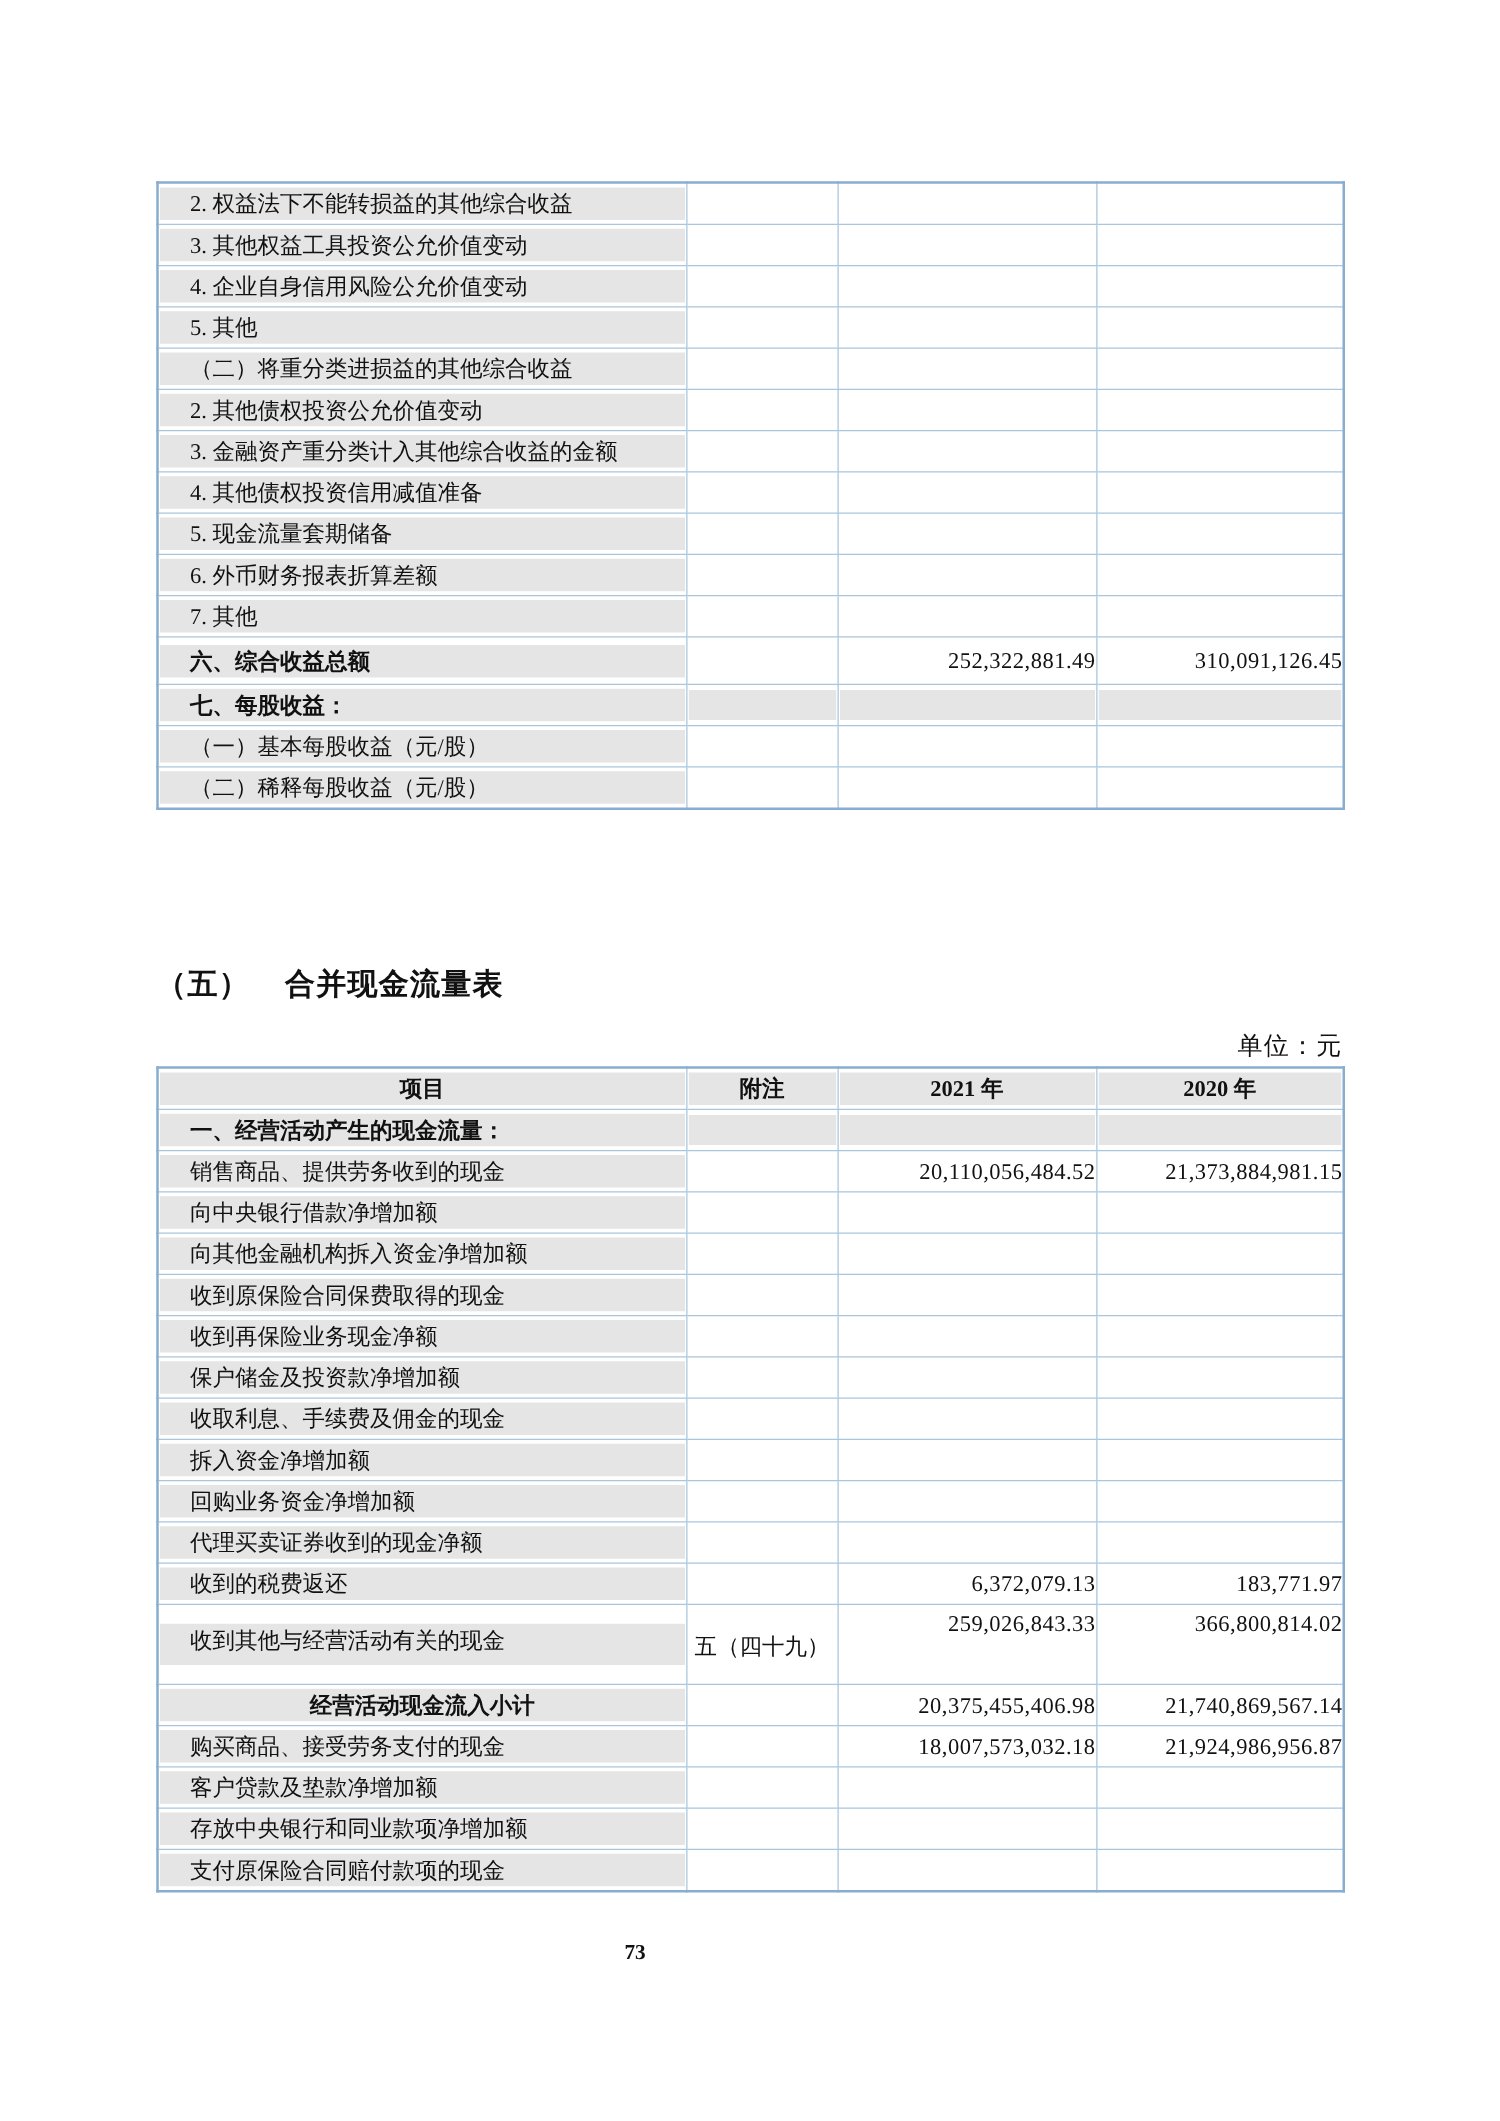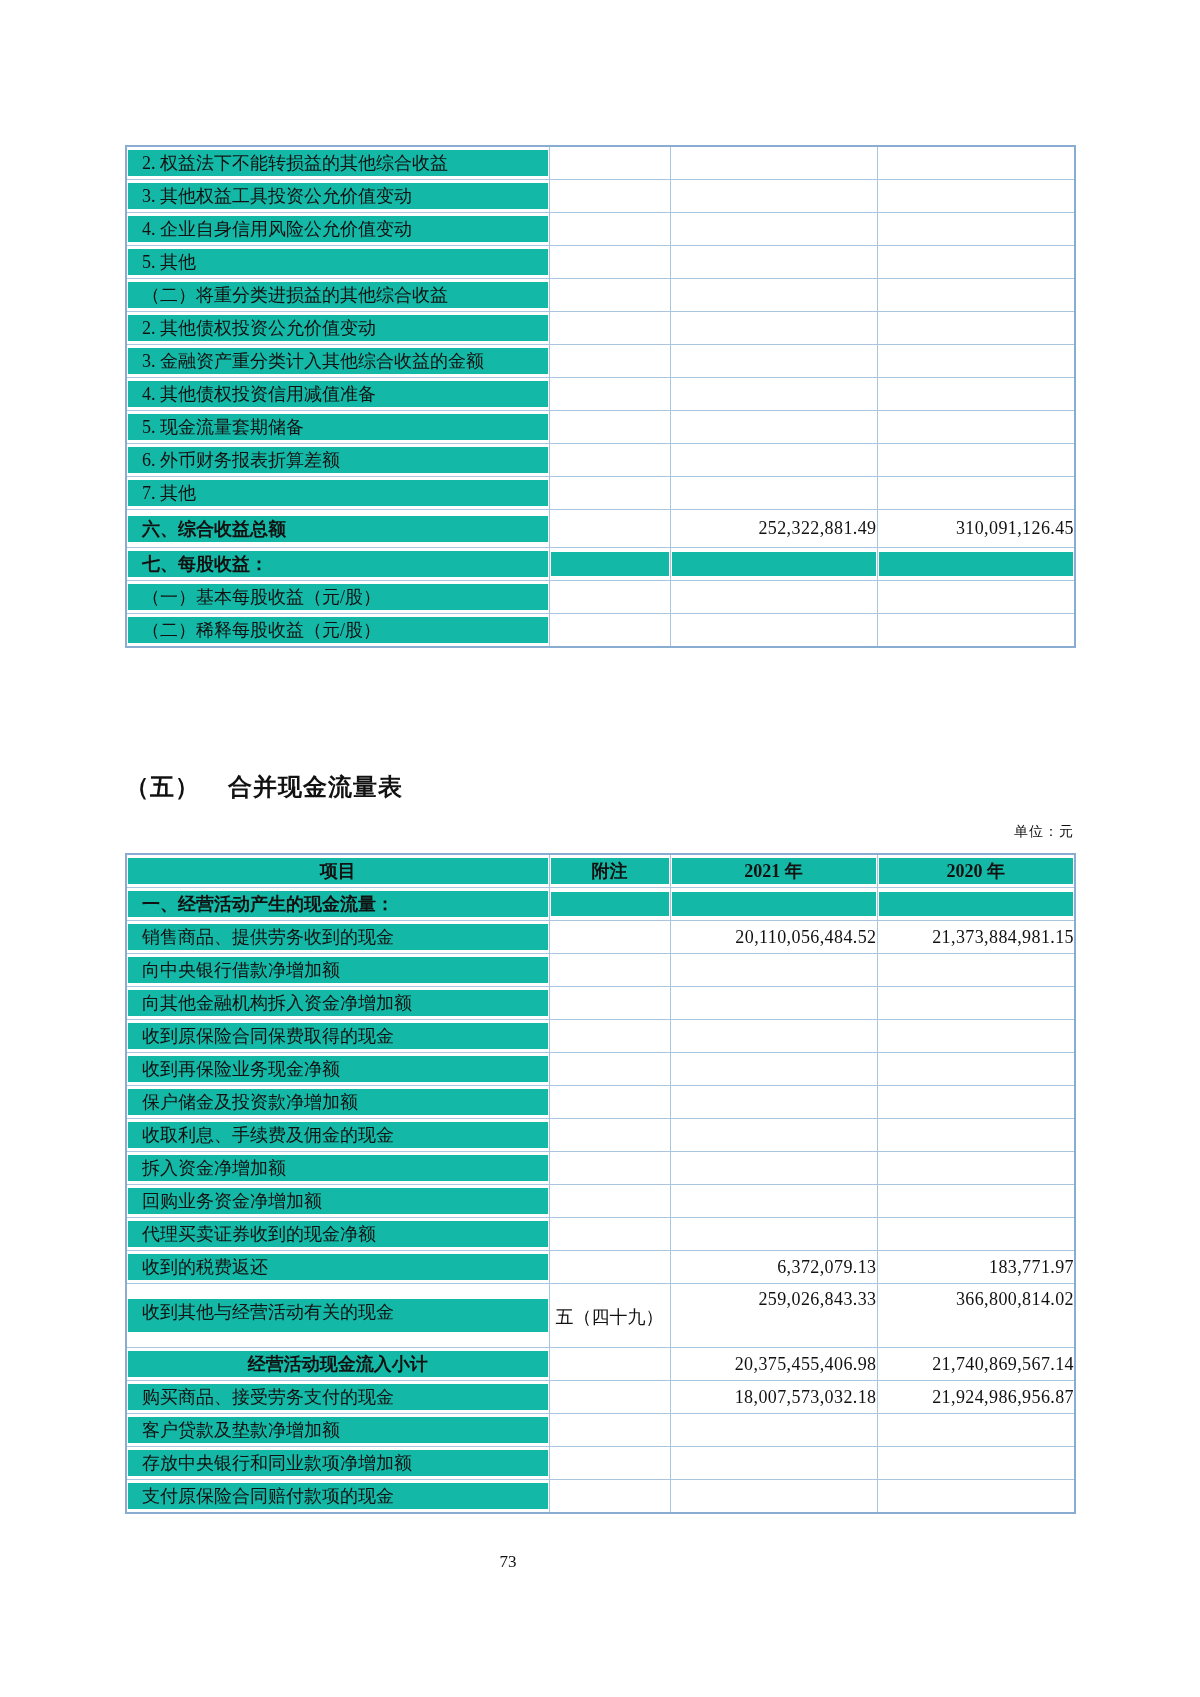--- a/index.html
+++ b/index.html
@@ -22,26 +22,26 @@
   }
   table.fin td{
     border:1.5px solid #a9c6de;
     padding:0;
     font-size:18px;
     vertical-align:middle;
     overflow:hidden;
   }
   
   .shade{
-    background:#14b8a6;
+    background:#e5e5e5;
     margin:3px 1px;
     min-height:24px;
     display:flex;
     align-items:center;
-    padding:1px 14px;
+    padding:1px 24px;
     box-sizing:border-box;
     height:calc(100% - 6px);
   }
   tr.r-item,tr.r-section,tr.r-subtotal{height:32px;}
   tr.r-total{height:38px;}
   tr.r-tall{height:64px;}
   tr.r-header{height:33px;margin-top:44px;}
   .bold{font-weight:bold;}
   .cen{justify-content:center;text-align:center;}
   td.c-note{text-align:center;padding:2px 15px;}
@@ -57,30 +57,31 @@
     font-weight:bold;
     letter-spacing:1px;
   }
   .section-title .gap{display:inline-block;width:28px;}
   .unit-label{
     position:absolute;
     top:823px;
     left:0;
     width:1074px;
     text-align:right;
-    font-size:14px;
+    font-size:20px;
     letter-spacing:1px;
   }
   .page-number{
     position:absolute;
     top:1552px;
     left:0;
     width:1016px;
     text-align:center;
     font-size:17px;
+    font-weight:bold;
   }
 </style>
 </head>
 <body>
 
 <div class="page">
 
   <table class="fin" id="income-table" style="top:145px;">
     <colgroup>
       <col style="width:423px">

